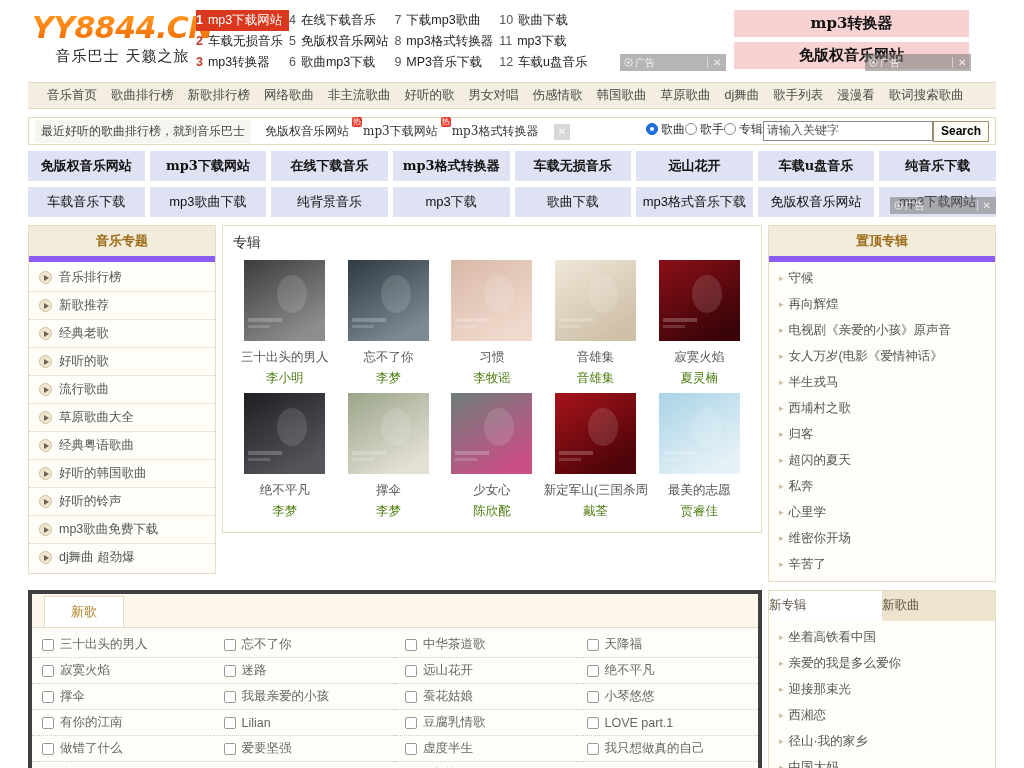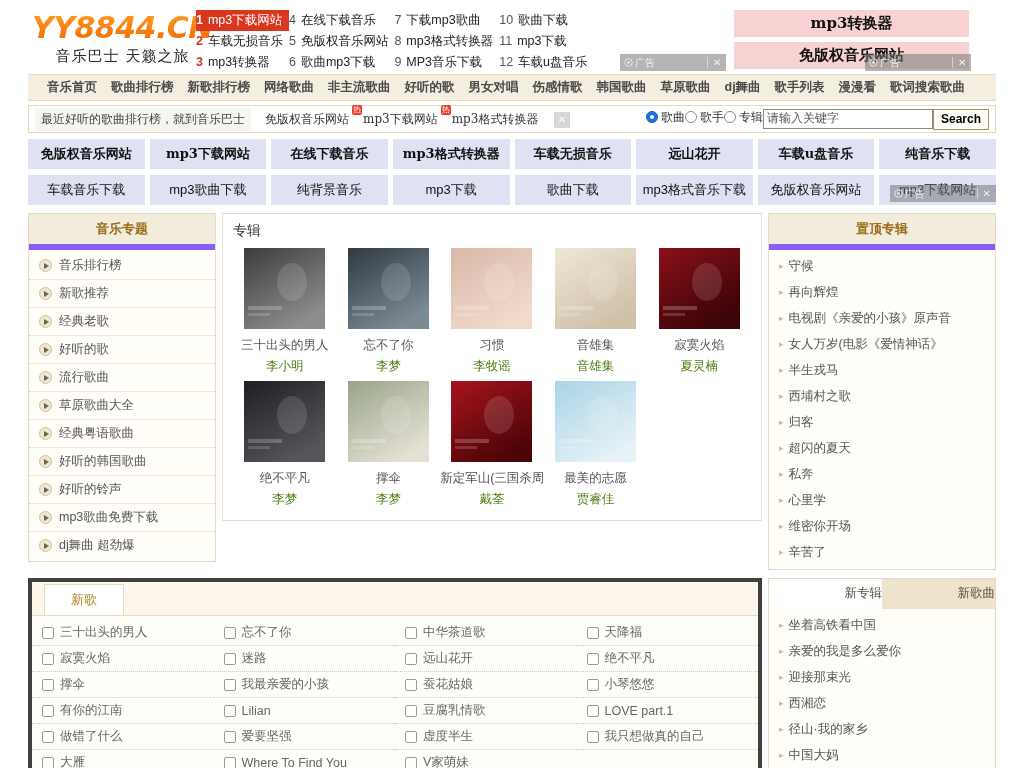--- a/index.html
+++ b/index.html
@@ -54,22 +54,22 @@
     background: rgba(120,120,120,0.55); height: 17px; font-size: 10px; color: #f0f0f0; gap: 48px;
   }
   .ad-badge .lbl { padding: 0 4px; display:flex; align-items:center; gap:2px; }
   .ad-badge .cls { border-left: 1px solid rgba(255,255,255,0.5); padding: 0 5px; }
   #badge-a { left: 620px; top: 54px; }
   #badge-b { left: 865px; top: 54px; }
   #badge-c { left: 938px; top: 180px; }
 
   
   .navbar {
-    margin: 0 28px; background: #f3eedf; border-top: 1px solid #e2d9c0;
-    border-bottom: 1px solid #e2d9c0; padding: 4px 12px; white-space: nowrap; font-weight: bold;
+    margin: 8px 28px; background: #f3eedf; border-top: 1px solid #e2d9c0;
+    border-bottom: 1px solid #e2d9c0; padding: 4px 12px; white-space: nowrap;
   }
   .navbar a { color: #4a4a4a; text-decoration: none; font-size: 12.5px; padding: 0 7px; }
 
   
   .searchrow {
     margin: 4px 28px 0 28px; border: 1px solid #e2d9c0; background: #fff;
     height: 28px; display: flex; align-items: center; padding: 0 6px; position: relative;
   }
   .sr-note { font-size: 12px; color: #444; background:#f7f5ef; padding: 3px 6px; }
   .sr-kw { position: relative; font-size: 12px; color: #333; margin-left: 14px; font-family:"DejaVu Serif",serif; }
@@ -149,21 +149,21 @@
   .chk-grid { display: flex; flex-wrap: wrap; padding: 4px 0 0 0; }
   .chk-cell {
     width: 25%; display: flex; align-items: center; gap: 6px;
     padding: 4px 6px 4px 10px; border-bottom: 1px dotted #ccc;
     font-size: 12.5px; color: #666; white-space: nowrap; overflow: hidden;
   }
   .cb { width: 12px; height: 12px; border: 1px solid #9a9a9a; background: #fff; border-radius: 2px; flex: none; }
 
   .right-bot { width: 228px; border: 1px solid #e5dcc6; background: #fffdf8; }
   .rb-tabs { display: flex; }
-  .rb-tab { flex: 1; text-align: right; padding: 6px 0; font-size: 12.5px; color: #5a5244; }
+  .rb-tab { flex: 1; text-align: left; padding: 6px 0; font-size: 12.5px; color: #5a5244; }
   .rb-tab.sel { background: #fff; border-bottom: 1px solid #fff; }
   .rb-tab.unsel { background: #eee3cc; }
 </style>
 </head>
 <body>
 
 <div id="page">
 
   <div class="header">
     <div class="logo-wrap">
@@ -494,20 +494,38 @@
                   <rect x="4" y="65" width="22" height="3" fill="rgba(255,255,255,0.17)"></rect>
                 </svg>
               </div>
               <div class="a-name">撑伞</div>
               <div class="a-artist">李梦</div>
             </div>
             <div class="album-cell">
               <div class="cover">
                 <svg width="81" height="81" viewBox="0 0 81 81">
                   <defs>
+                    <linearGradient id="g7" x1="0" y1="0" x2="0.6" y2="1">
+                      <stop offset="0%" stop-color="#6e7d7a"></stop>
+                      <stop offset="100%" stop-color="#c94f86"></stop>
+                    </linearGradient>
+                  </defs>
+                  <rect width="81" height="81" fill="url(#g7)"></rect>
+                  <ellipse cx="48" cy="34" rx="15" ry="19" fill="rgba(255,255,255,0.13)"></ellipse>
+                  <rect x="4" y="58" width="34" height="4" fill="rgba(255,255,255,0.22)"></rect>
+                  <rect x="4" y="65" width="22" height="3" fill="rgba(255,255,255,0.17)"></rect>
+                </svg>
+              </div>
+              <div class="a-name">少女心</div>
+              <div class="a-artist">陈欣酡</div>
+            </div>
+            <div class="album-cell">
+              <div class="cover">
+                <svg width="81" height="81" viewBox="0 0 81 81">
+                  <defs>
                     <linearGradient id="g8" x1="0" y1="0" x2="0.6" y2="1">
                       <stop offset="0%" stop-color="#a8141c"></stop>
                       <stop offset="100%" stop-color="#4d0408"></stop>
                     </linearGradient>
                   </defs>
                   <rect width="81" height="81" fill="url(#g8)"></rect>
                   <ellipse cx="48" cy="34" rx="15" ry="19" fill="rgba(255,255,255,0.13)"></ellipse>
                   <rect x="4" y="58" width="34" height="4" fill="rgba(255,255,255,0.22)"></rect>
                   <rect x="4" y="65" width="22" height="3" fill="rgba(255,255,255,0.17)"></rect>
                 </svg>

